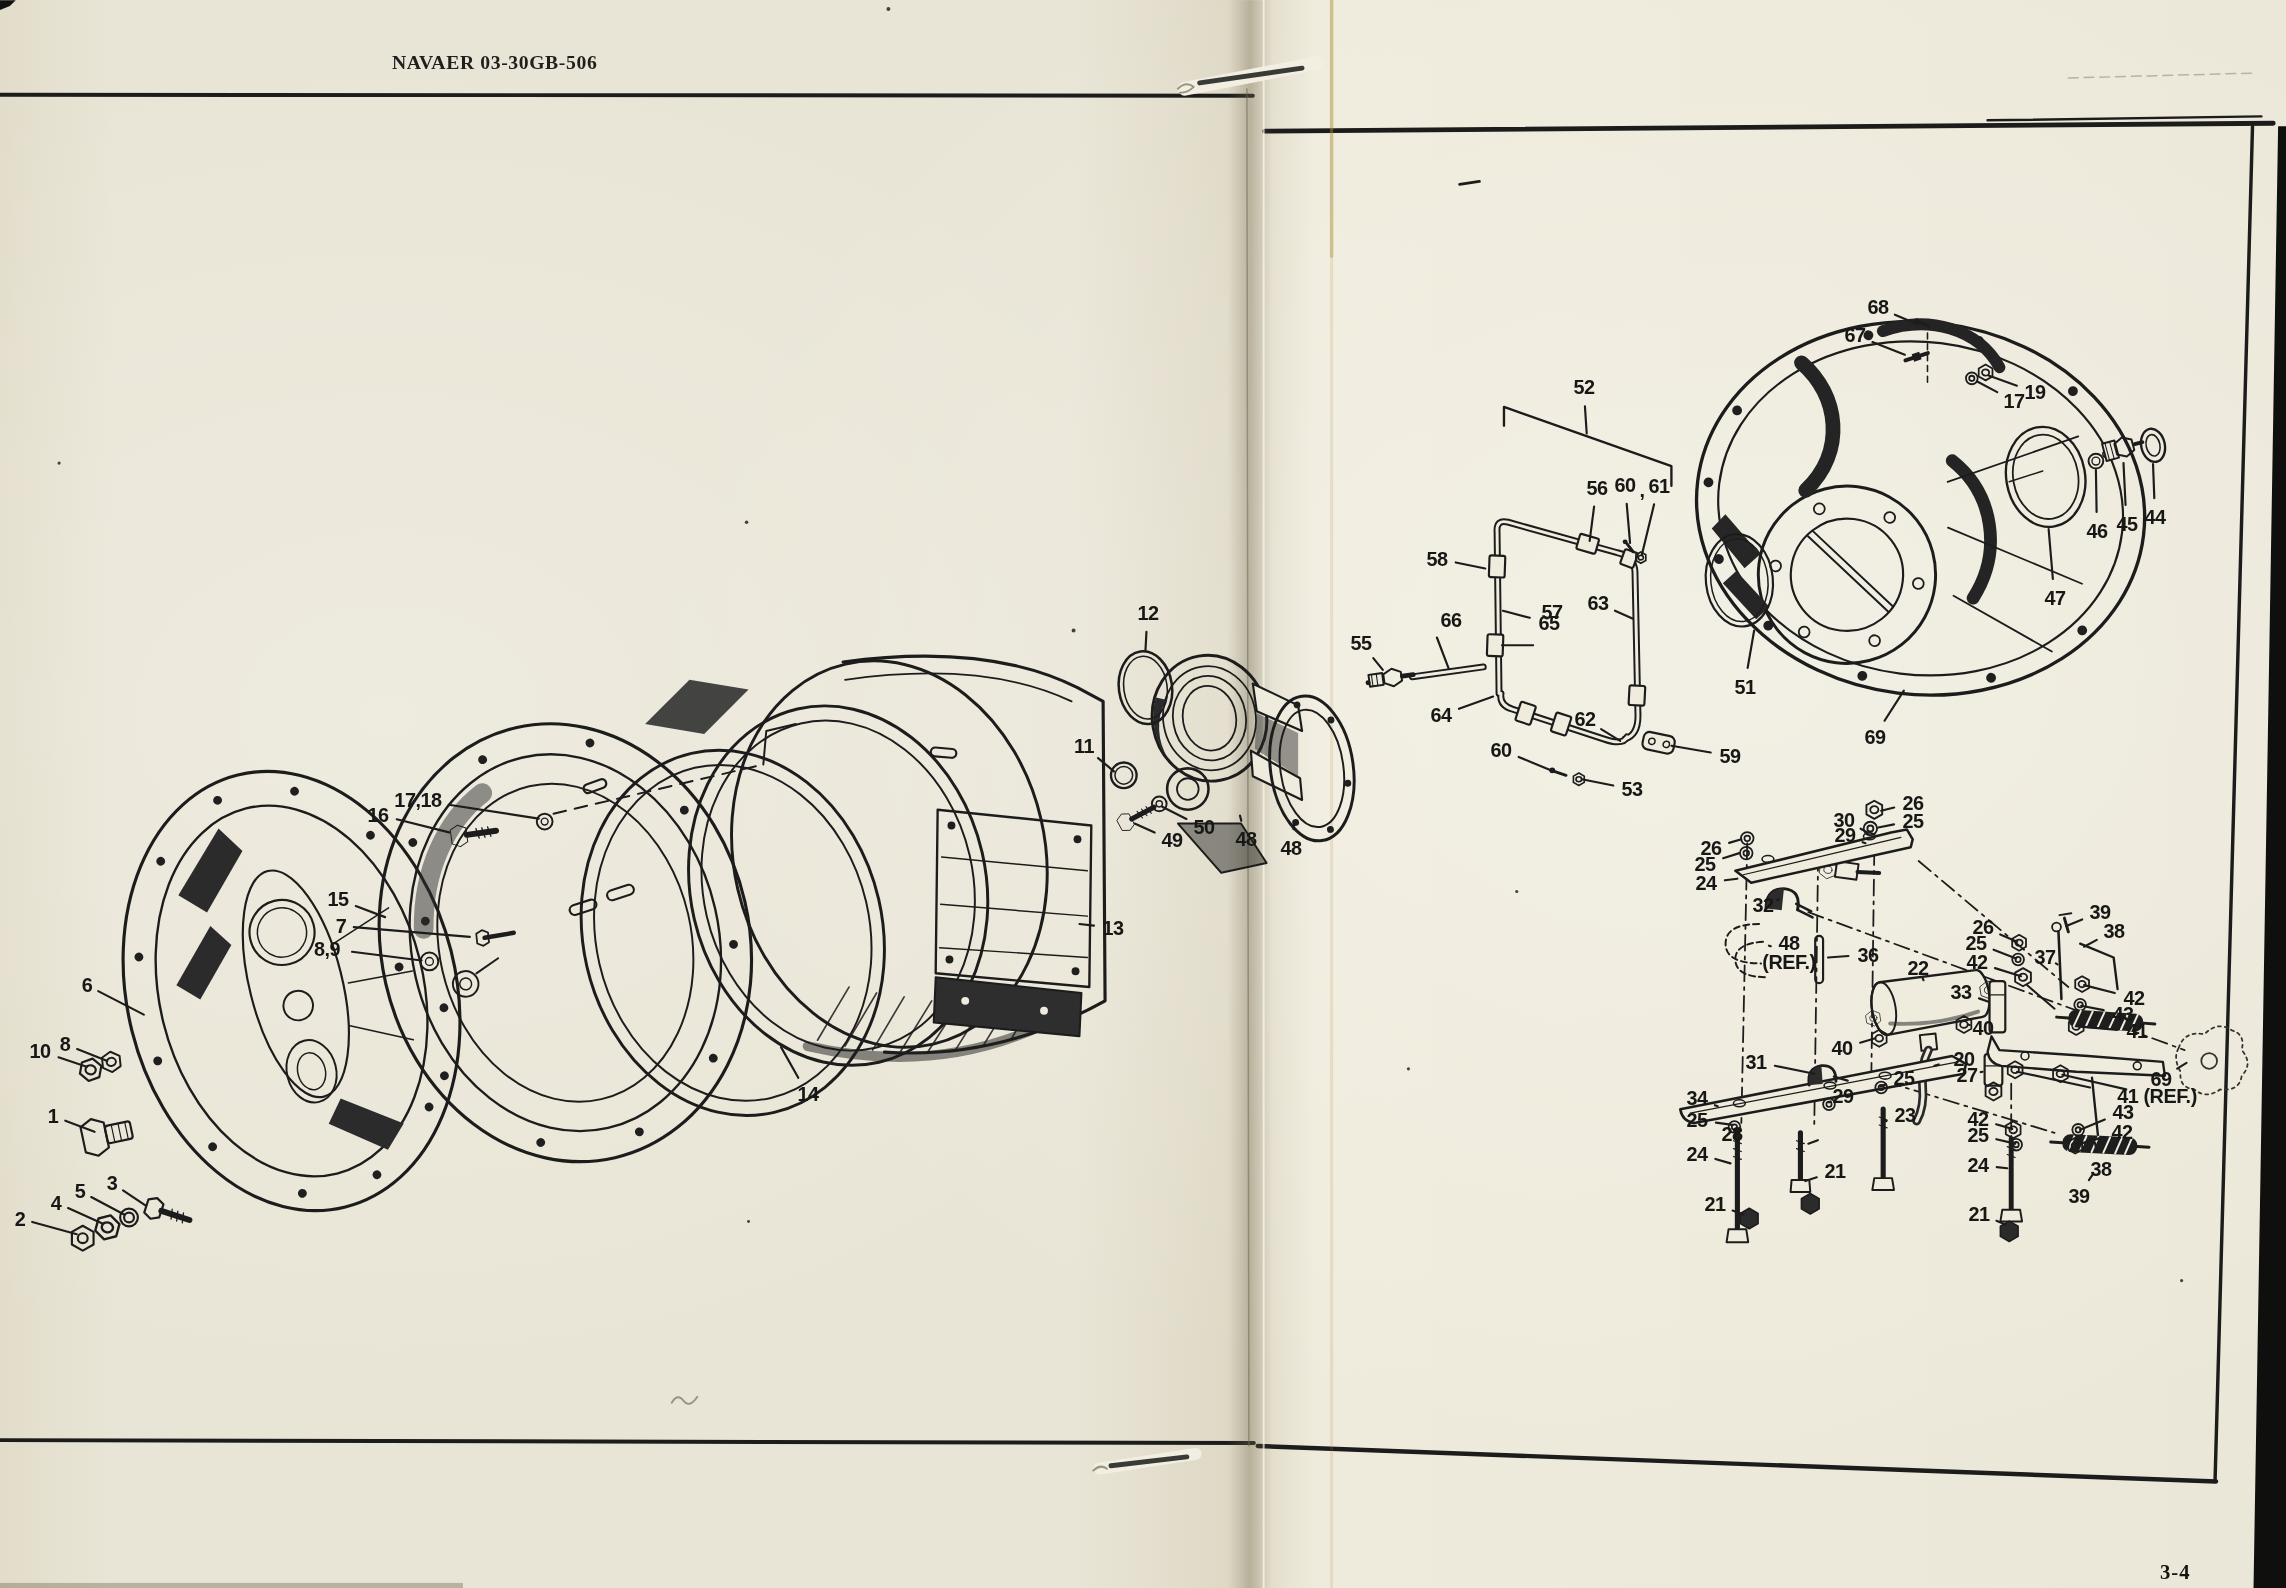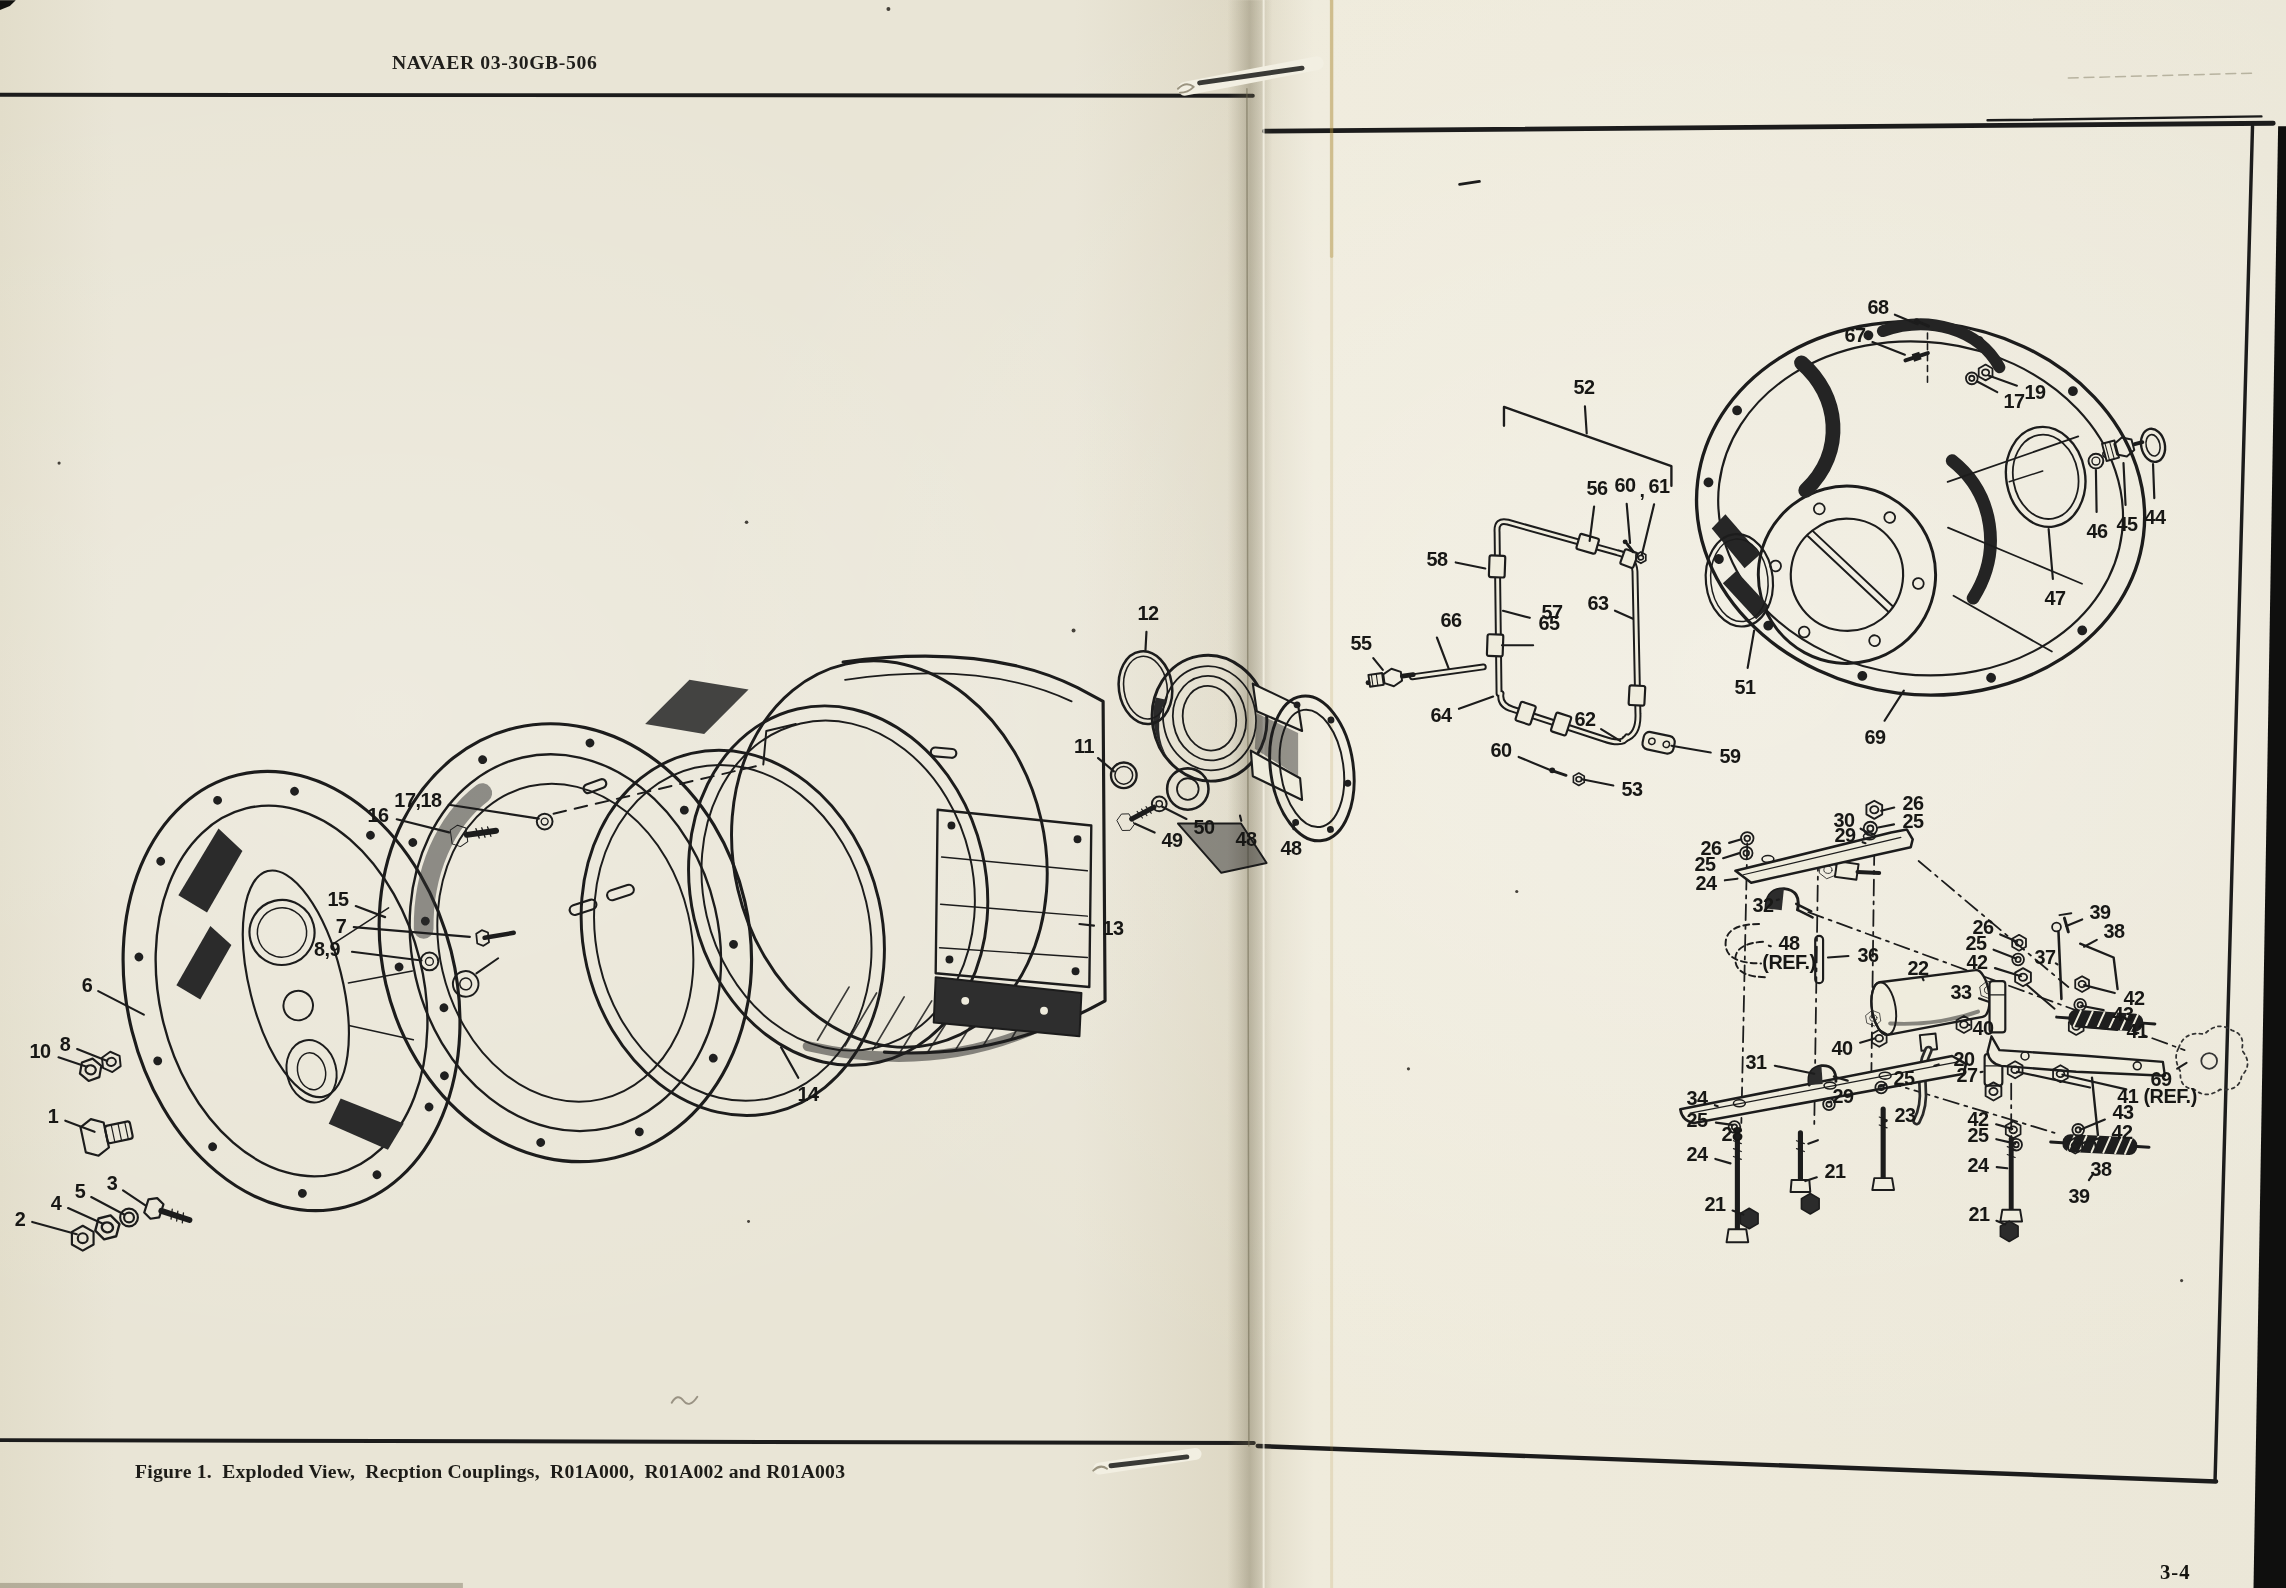--- a/index.html
+++ b/index.html
@@ -750,17 +750,16 @@
       <div class="callout" style="left: 1978px; top: 1135px;">25</div>
       <div class="callout" style="left: 1978px; top: 1165px;">24</div>
       <div class="callout" style="left: 1979px; top: 1214px;">21</div>
       <div class="callout" style="left: 2123px; top: 1112px;">43</div>
       <div class="callout" style="left: 2122px; top: 1132px;">42</div>
       <div class="callout" style="left: 2101px; top: 1169px;">38</div>
       <div class="callout" style="left: 2079px; top: 1196px;">39</div>
     </div>
 
 <div class="hdr-left">NAVAER 03-30GB-506</div>
-<div class="caption">Figure 1.  Exploded View,  Recption Couplings,  R01A000,  R01A002 and R01A003</div>
 <div class="pagenum">3-4</div>
 
 </div>
 
 
 </body></html>

